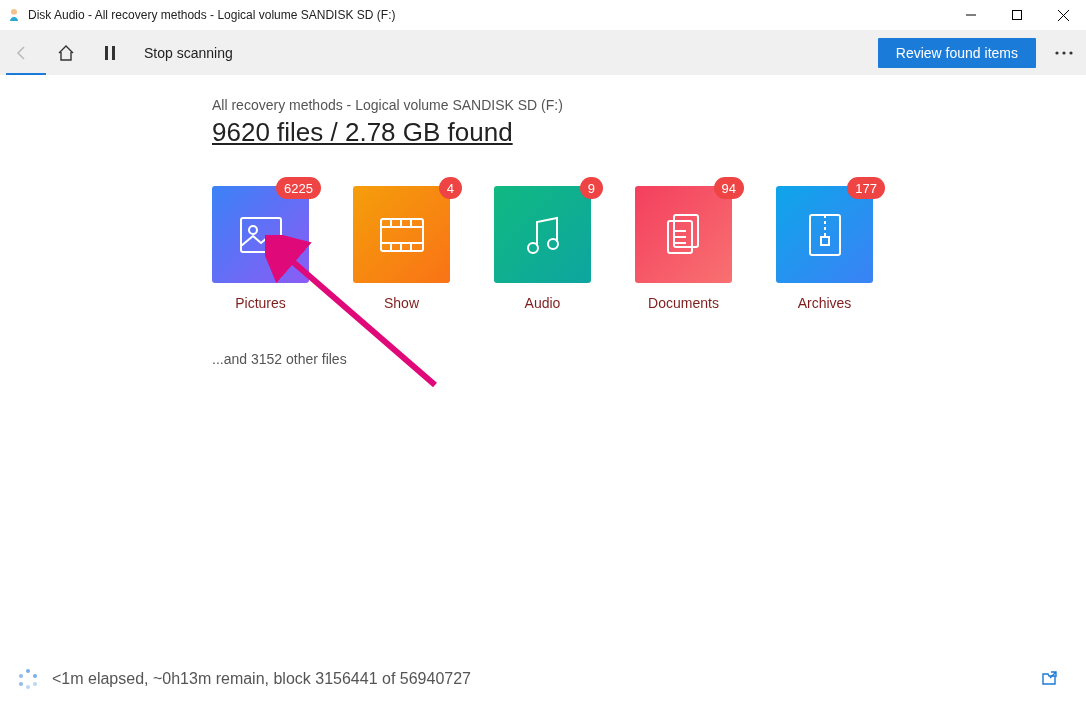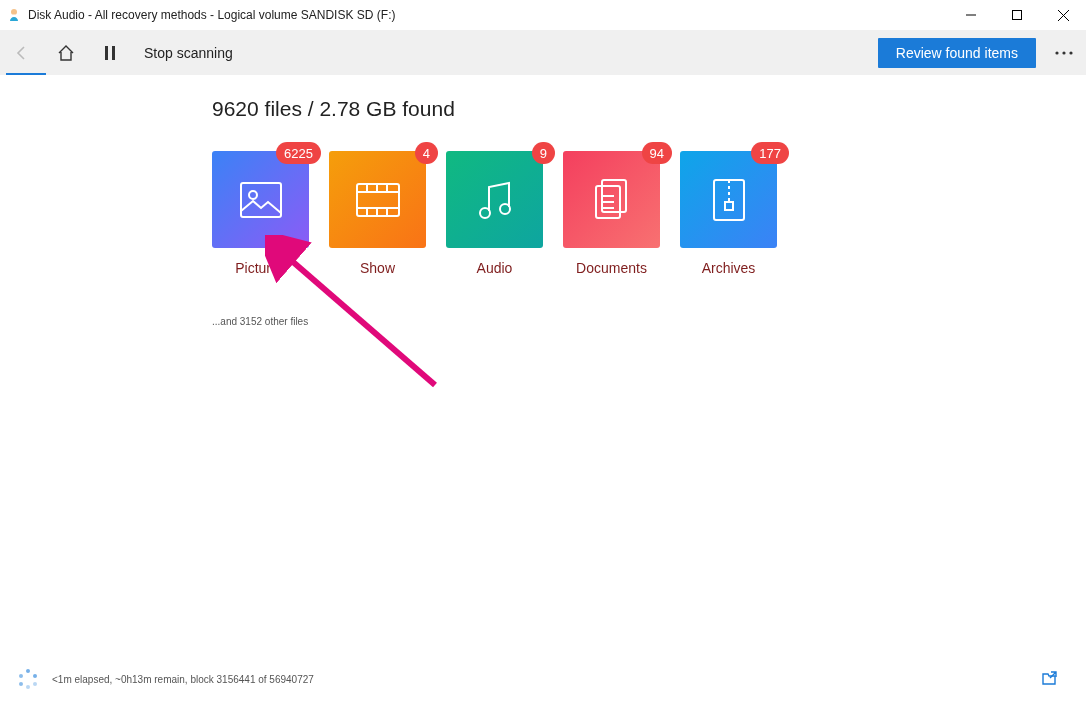--- a/index.html
+++ b/index.html
@@ -19,50 +19,50 @@
   .tb-home { width: 44px; }
   .tb-pause { width: 44px; }
   .tb-stop { padding: 0 12px; font-size: 14px; color: #222; }
   .tb-review { margin-left: auto; height: 30px; background: #1b7bd8; color: #fff; padding: 0 18px; display: flex; align-items: center; font-size: 14px; border-radius: 1px; margin-right: 6px; }
   .tb-more { width: 44px; }
   .tab-underline { position: absolute; left: 6px; bottom: 0; width: 40px; height: 2px; background: #1b7bd8; }
 
   
   .content { padding: 22px 0 0 212px; }
   .subtitle { font-size: 14px; color: #555; margin-bottom: 4px; }
-  .headline { font-size: 21px; color: #222; font-weight: 400; margin-bottom: 30px; }
-
-  .tiles { display: flex; gap: 20px; }
+  .headline { font-size: 26px; color: #222; font-weight: 400; margin-bottom: 38px; text-decoration: underline; }
+
+  .tiles { display: flex; gap: 44px; }
   .tile { position: relative; width: 97px; cursor: pointer; text-align: center; }
   .tile-box { width: 97px; height: 97px; border-radius: 3px; display: flex; align-items: center; justify-content: center; }
   .tile-pictures { background: linear-gradient(135deg, #3b82f6 0%, #8b5cf6 100%); }
   .tile-video    { background: linear-gradient(135deg, #f59e0b 0%, #f97316 100%); }
   .tile-audio    { background: linear-gradient(135deg, #10b981 0%, #0ea5a0 100%); }
   .tile-docs     { background: linear-gradient(135deg, #f43f5e 0%, #f87171 100%); }
   .tile-arch     { background: linear-gradient(135deg, #0ea5e9 0%, #3b82f6 100%); }
   .tile-label { margin-top: 12px; font-size: 14px; color: #7f1d1d; }
 
   .badge { position: absolute; top: -9px; right: -12px; min-width: 22px; height: 22px; padding: 0 8px; background: #ef4444; color: #fff; font-size: 13px; display: flex; align-items: center; justify-content: center; border-radius: 11px; }
 
-  .other-files { margin-top: 40px; font-size: 10px; color: #555; }
+  .other-files { margin-top: 40px; font-size: 14px; color: #555; }
 
   
   .arrow-overlay { position: absolute; left: 265px; top: 235px; pointer-events: none; }
 
   
   .statusbar { position: absolute; bottom: 0; left: 0; right: 0; height: 48px; display: flex; align-items: center; padding: 0 18px; }
   .spinner { width: 20px; height: 20px; margin-right: 14px; position: relative; }
   .spinner span { position: absolute; width: 4px; height: 4px; background: #1b7bd8; border-radius: 50%; opacity: 0.6; }
   .spinner span:nth-child(1){ left:8px; top:0; }
   .spinner span:nth-child(2){ left:15px; top:5px; }
   .spinner span:nth-child(3){ left:15px; top:13px; opacity:.3; }
   .spinner span:nth-child(4){ left:8px; top:16px; opacity:.3; }
   .spinner span:nth-child(5){ left:1px; top:13px; opacity:.5; }
   .spinner span:nth-child(6){ left:1px; top:5px; opacity:.5; }
-  .status-text { font-size: 10px; color: #555; }
+  .status-text { font-size: 16px; color: #555; }
   .show-link { margin-left: auto; color: #1b7bd8; font-size: 15px; display: flex; align-items: center; cursor: pointer; }
   .show-link svg { margin-right: 10px; }
 </style>
 </head>
 <body>
 
 <div class="titlebar">
   <span class="titlebar-icon">
     <svg width="14" height="14" viewBox="0 0 14 14">
         <circle cx="7" cy="4" r="3" fill="#f4c28a"></circle>
@@ -115,20 +115,21 @@
     <svg width="18" height="4" viewBox="0 0 18 4">
         <circle cx="2" cy="2" r="1.6" fill="#333"></circle>
         <circle cx="9" cy="2" r="1.6" fill="#333"></circle>
         <circle cx="16" cy="2" r="1.6" fill="#333"></circle>
       </svg>
   </div>
   <div class="tab-underline"></div>
 </div>
 
 <div class="content">
+  <div class="subtitle">All recovery methods - Logical volume SANDISK SD (F:)</div>
   <div class="headline">9620 files / 2.78 GB found</div>
 
   <div class="tiles" id="tiles">
       <div class="tile">
     <div class="tile-box tile-pictures">
           <svg width="44" height="38" viewBox="0 0 44 38">
             <rect x="2" y="2" width="40" height="34" rx="2" fill="none" stroke="#fff" stroke-width="2"></rect>
             <circle cx="14" cy="14" r="4" fill="none" stroke="#fff" stroke-width="2"></circle>
             <path d="M2 30l12-10 8 7 7-6 13 11" fill="none" stroke="#fff" stroke-width="2"></path>
           </svg>

